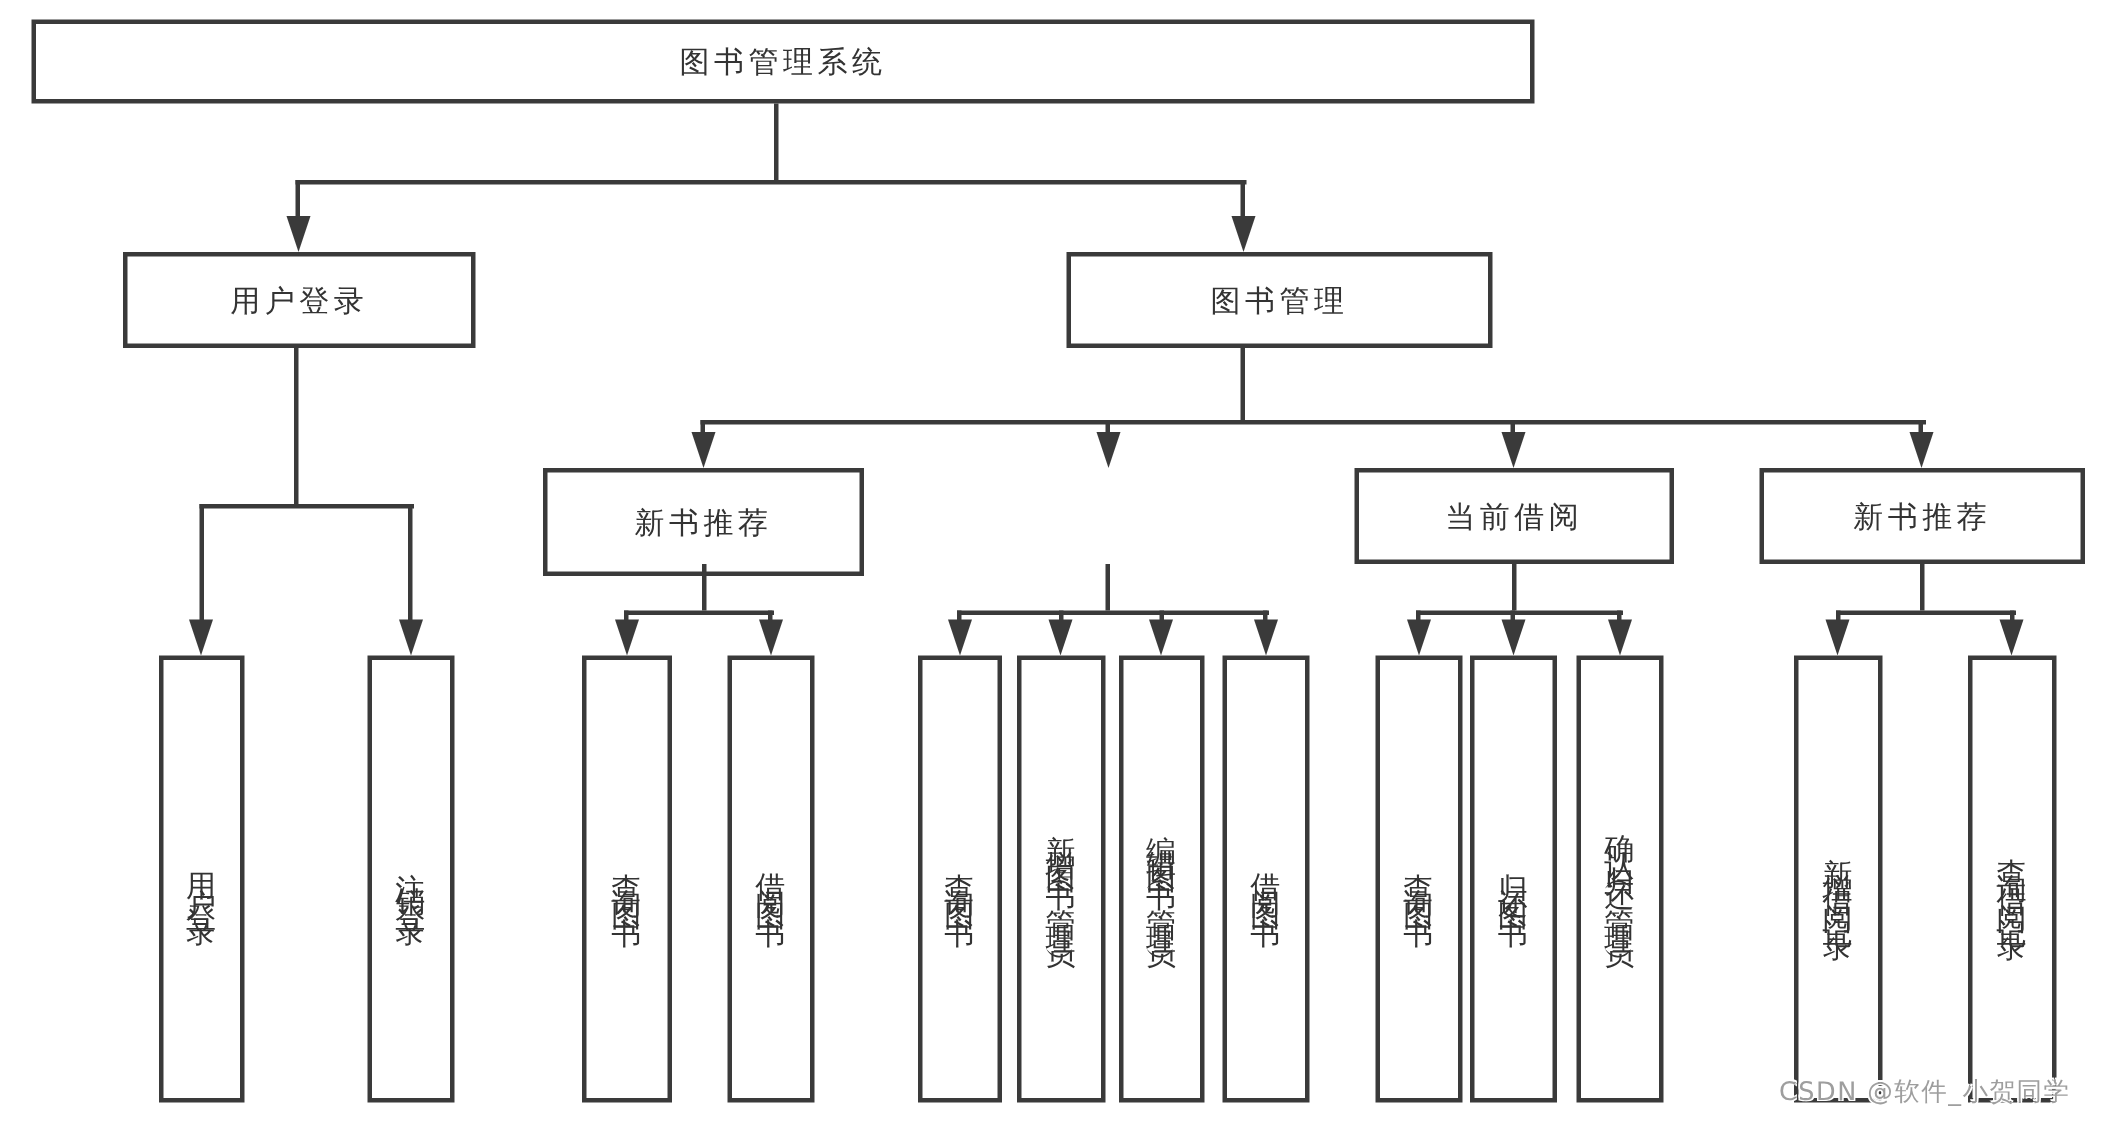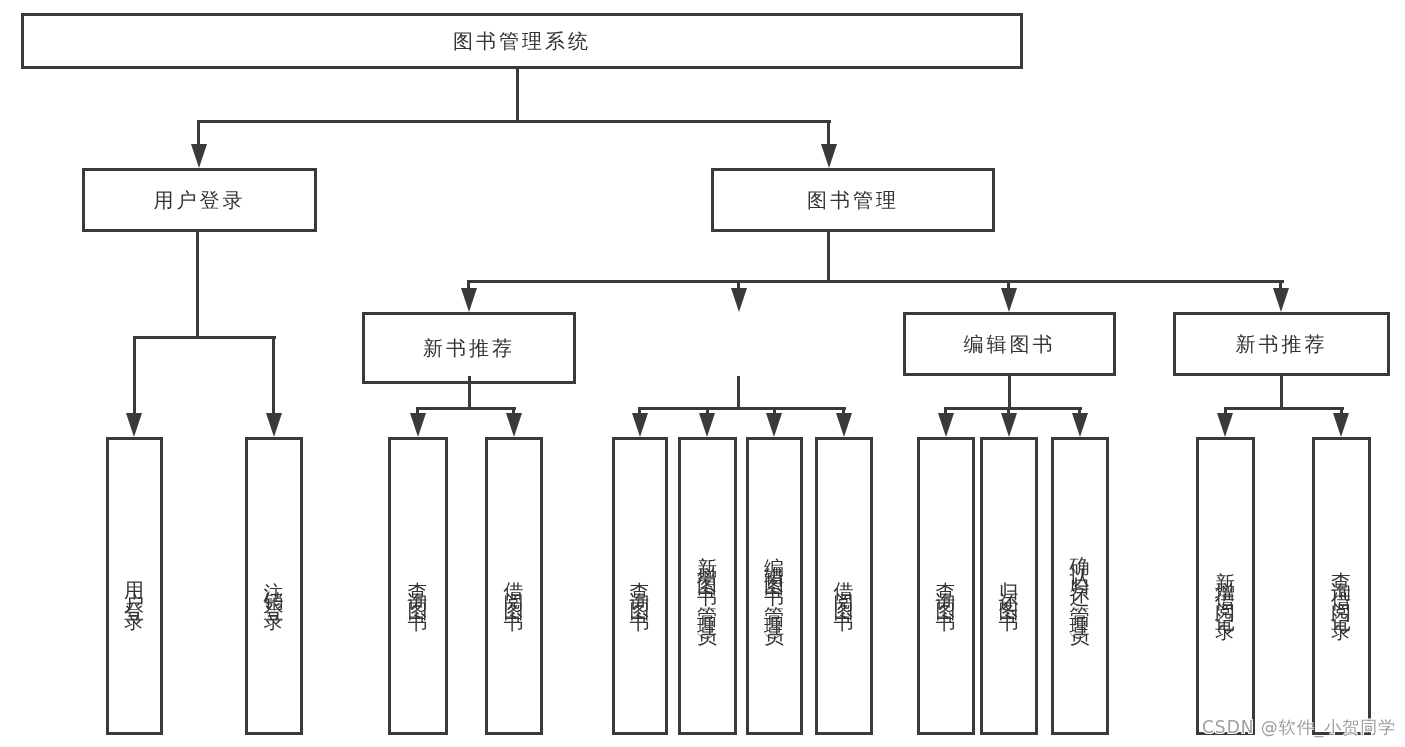--- a/index.html
+++ b/index.html
@@ -53,21 +53,20 @@
     border-top:24px solid var(--line);
   }
   .watermark{
     position:absolute;
     left:1186px;top:716px;
     font-size:17px;
     letter-spacing:1px;
     color:var(--wm);
     text-shadow:1px 1px 0 #ffffff,-1px -1px 0 #ffffff,1px -1px 0 #ffffff,-1px 1px 0 #ffffff;
     white-space:nowrap;
-    margin-left:16px;
   }
 </style>
 </head>
 <body>
 
 <div id="canvas">
 
   <div class="box" style="left:21px;top:13px;width:1002px;height:56px;">图书管理系统</div>
 
   <div class="v" style="left:516px;top:69px;height:51px;"></div>
@@ -93,21 +92,21 @@
   <div class="v" style="left:467px;top:280px;height:12px;"></div>
   <div class="ah" style="left:461px;top:288px;"></div>
   <div class="v" style="left:737px;top:280px;height:12px;"></div>
   <div class="ah" style="left:731px;top:288px;"></div>
   <div class="v" style="left:1007px;top:280px;height:12px;"></div>
   <div class="ah" style="left:1001px;top:288px;"></div>
   <div class="v" style="left:1279px;top:280px;height:12px;"></div>
   <div class="ah" style="left:1273px;top:288px;"></div>
 
   <div class="box" style="left:362px;top:312px;width:214px;height:72px;">新书推荐</div>
-  <div class="box" style="left:903px;top:312px;width:213px;height:64px;">编辑图书</div>
+  <div class="box" style="left:903px;top:312px;width:213px;height:64px;">当前借阅</div>
   <div class="box" style="left:1173px;top:312px;width:217px;height:64px;">新书推荐</div>
 
   <div class="v" style="left:468px;top:376px;height:31px;"></div>
   <div class="h" style="left:416px;top:407px;width:100px;"></div>
   <div class="v" style="left:416px;top:407px;height:10px;"></div>
   <div class="ah" style="left:410px;top:413px;"></div>
   <div class="v" style="left:512px;top:407px;height:10px;"></div>
   <div class="ah" style="left:506px;top:413px;"></div>
 
   <div class="v" style="left:737px;top:376px;height:31px;"></div>

